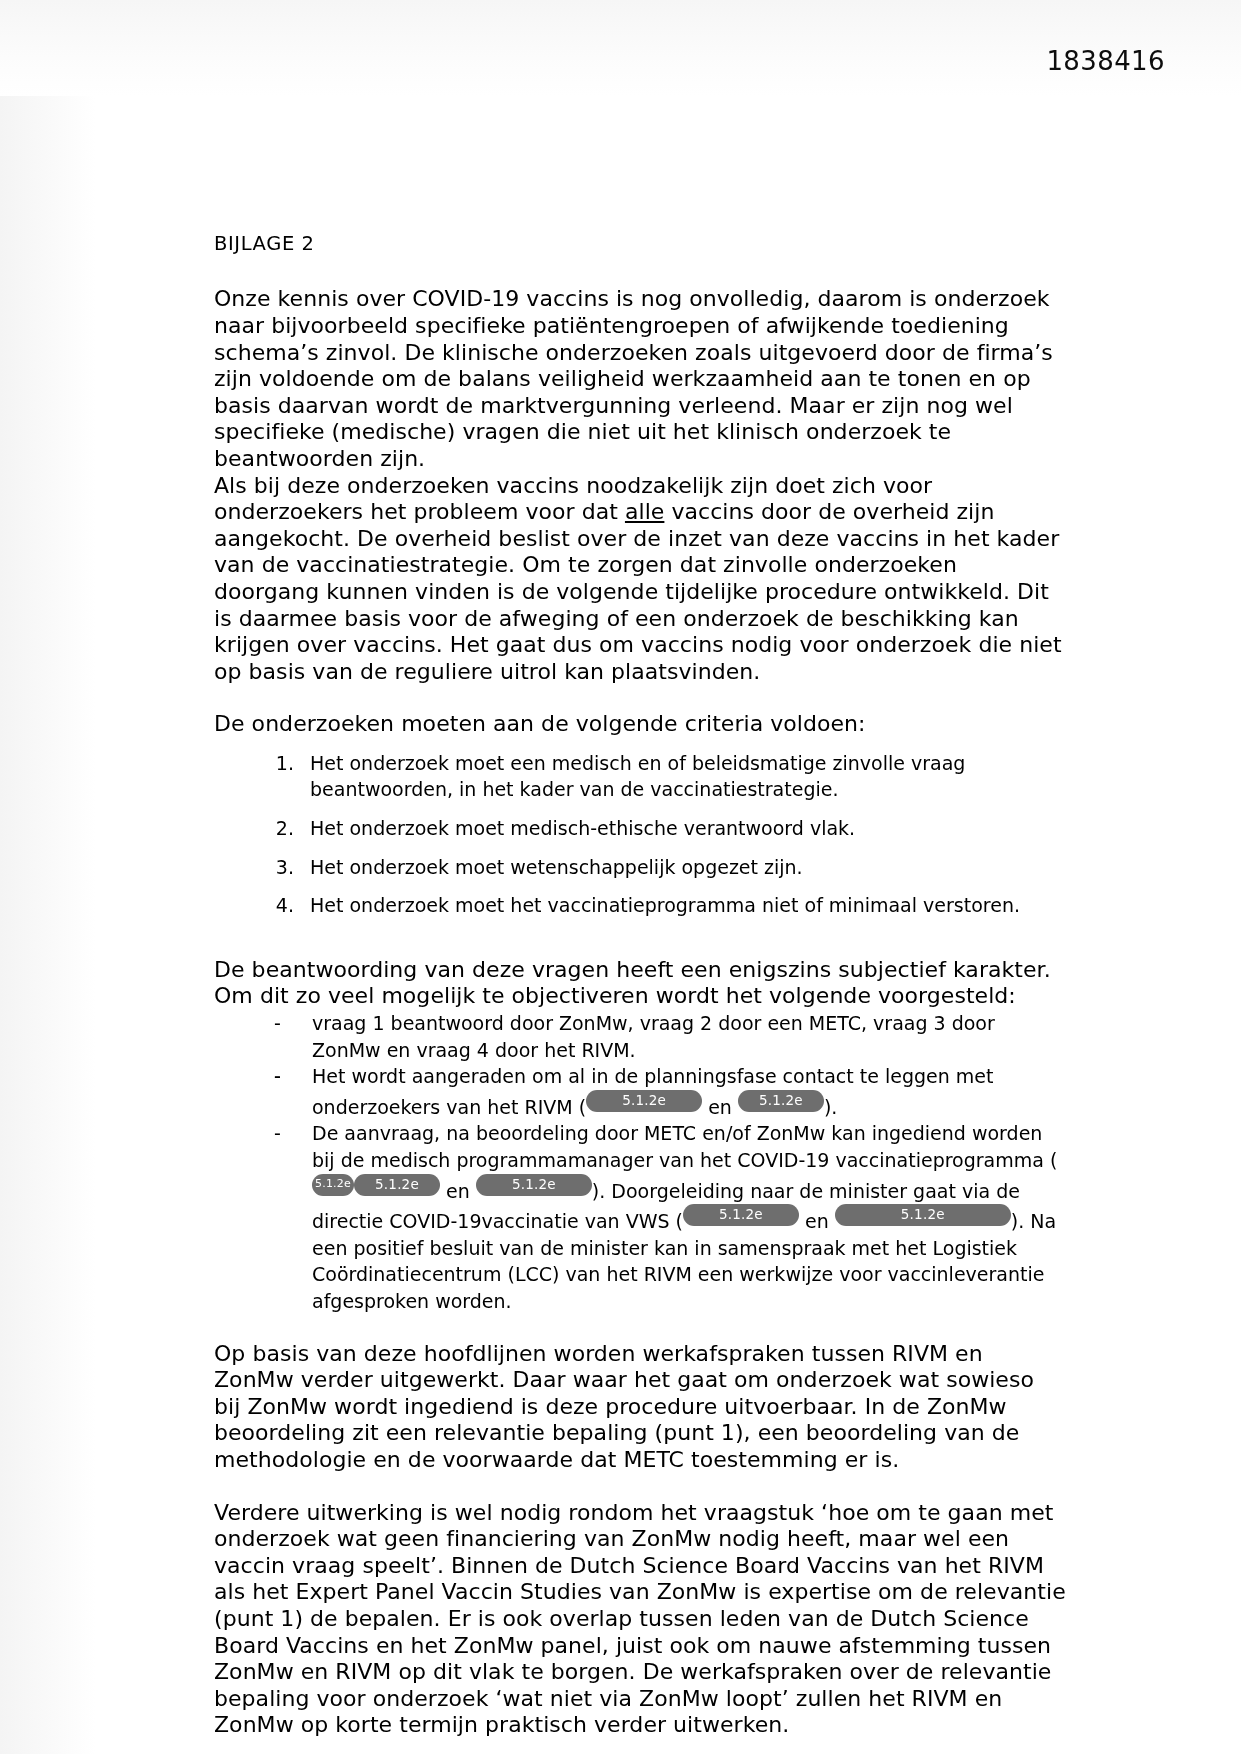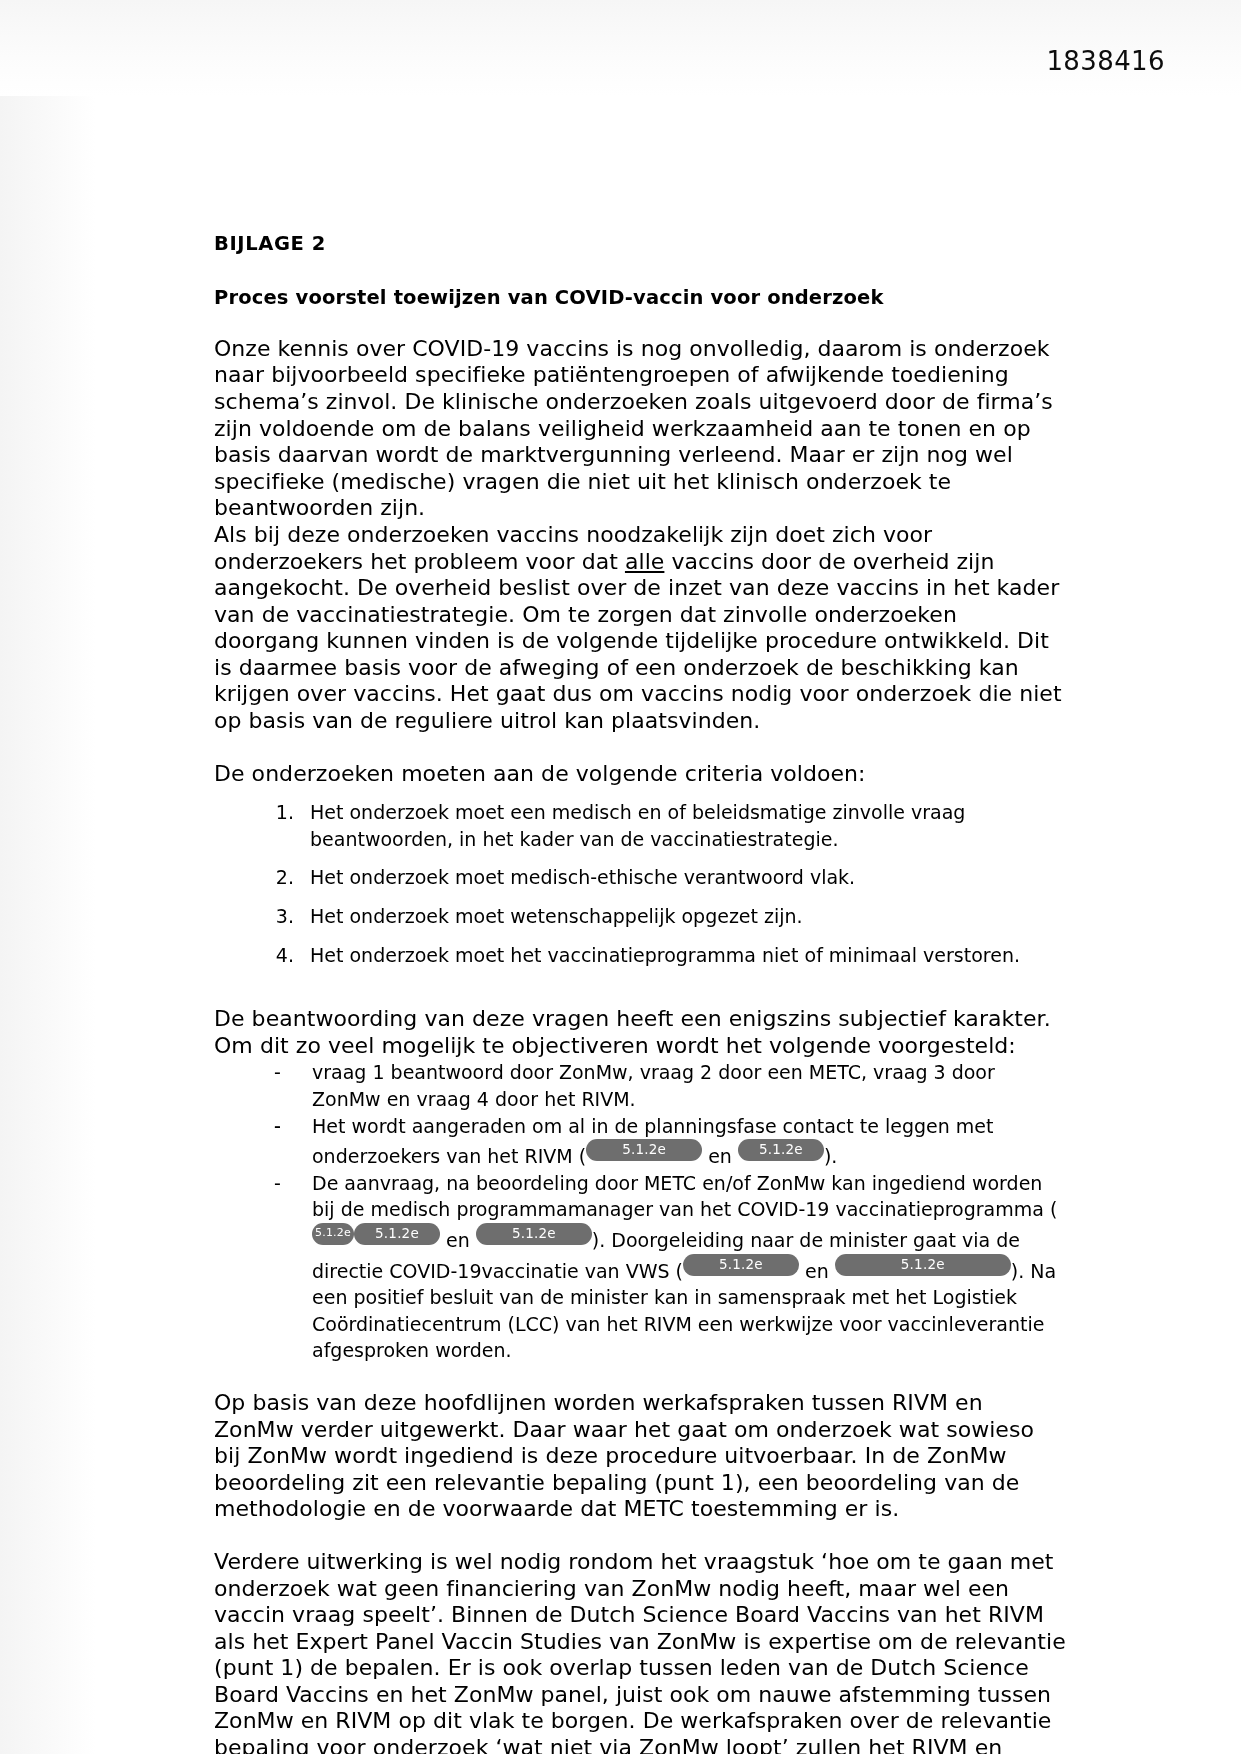--- a/index.html
+++ b/index.html
@@ -53,21 +53,21 @@
 
   .content {
     position: absolute;
     left: 214px;
     top: 232px;
     width: 852px;
   }
 
   h1.bijlage {
     font-size: 19.5px;
-    font-weight: bold;
+    font-weight: normal;
     letter-spacing: 0.6px;
     margin: 0 0 31px 0;
     line-height: 1.2;
   }
   h2.subtitle {
     font-size: 19.5px;
     font-weight: bold;
     letter-spacing: 0.15px;
     margin: 0 0 25px 0;
     line-height: 1.25;
@@ -148,21 +148,20 @@
 
   <div class="scan-shade-left"></div>
   <div class="scan-shade-top"></div>
 
   <div class="doc-number">1838416</div>
 
   <div class="content">
 
     <h1 class="bijlage">BIJLAGE 2</h1>
 
-    <h2 class="subtitle">Proces voorstel toewijzen van COVID-vaccin voor onderzoek</h2>
 
     <p class="para">Onze kennis over COVID-19 vaccins is nog onvolledig, daarom is onderzoek naar bijvoorbeeld specifieke patiëntengroepen of afwijkende toediening schema’s zinvol. De klinische onderzoeken zoals uitgevoerd door de firma’s zijn voldoende om de balans veiligheid werkzaamheid aan te tonen en op basis daarvan wordt de marktvergunning verleend. Maar er zijn nog wel specifieke (medische) vragen die niet uit het klinisch onderzoek te beantwoorden zijn.</p>
 
     <p class="para"><span>Als bij deze onderzoeken vaccins noodzakelijk zijn doet zich voor onderzoekers het probleem voor dat </span><u class="inline-underline">alle</u><span> vaccins door de overheid zijn aangekocht. De overheid beslist over de inzet van deze vaccins in het kader van de vaccinatiestrategie. Om te zorgen dat zinvolle onderzoeken doorgang kunnen vinden is de volgende tijdelijke procedure ontwikkeld. Dit is daarmee basis voor de afweging of een onderzoek de beschikking kan krijgen over vaccins. Het gaat dus om vaccins nodig voor onderzoek die niet op basis van de reguliere uitrol kan plaatsvinden.</span></p>
 
     <div class="gap"></div>
 
     <p class="para">De onderzoeken moeten aan de volgende criteria voldoen:</p>
 
     <ol class="criteria">

